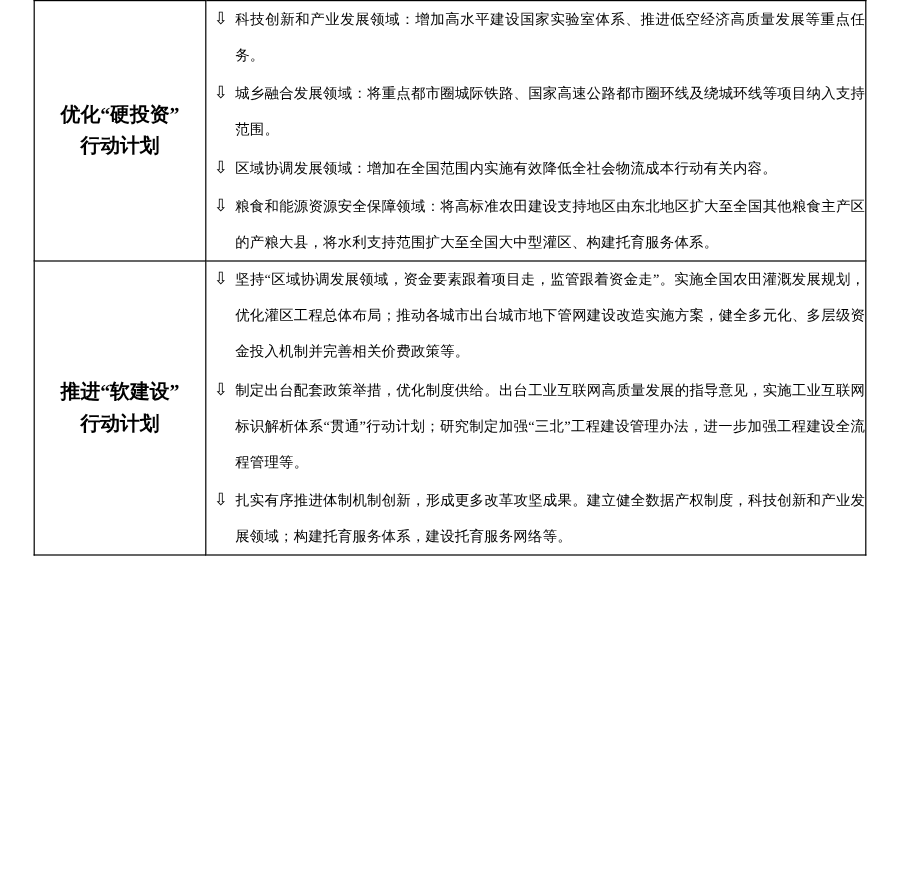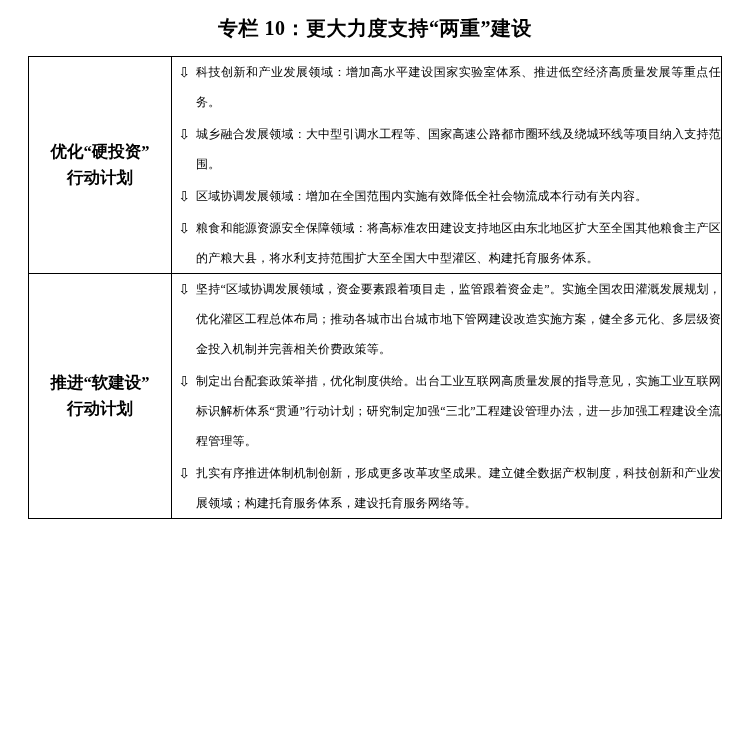--- a/index.html
+++ b/index.html
@@ -79,37 +79,36 @@
   }
   .label-line {
     display: block;
   }
 </style>
 </head>
 <body>
 
 <div class="page">
 
-  <div class="doc-title">专栏 10：更大力度支持“两重”建设</div>
 
   <table class="box-table">
     <tbody>
       <tr>
         <td class="label-cell">
           <span class="label-line">优化“硬投资”</span>
           <span class="label-line">行动计划</span>
         </td>
         <td class="content-cell">
           <div class="item">
             <span class="bullet">⇩</span>
             <span class="item-text">科技创新和产业发展领域：增加高水平建设国家实验室体系、推进低空经济高质量发展等重点任务。</span>
           </div>
           <div class="item">
             <span class="bullet">⇩</span>
-            <span class="item-text">城乡融合发展领域：大中型引调水工程等、国家高速公路都市圈环线及绕城环线等项目纳入支持范围。</span>
+            <span class="item-text">城乡融合发展领域：将重点都市圈城际铁路、国家高速公路都市圈环线及绕城环线等项目纳入支持范围。</span>
           </div>
           <div class="item">
             <span class="bullet">⇩</span>
             <span class="item-text">区域协调发展领域：增加在全国范围内实施有效降低全社会物流成本行动有关内容。</span>
           </div>
           <div class="item">
             <span class="bullet">⇩</span>
             <span class="item-text">粮食和能源资源安全保障领域：将高标准农田建设支持地区由东北地区扩大至全国其他粮食主产区的产粮大县，将水利支持范围扩大至全国大中型灌区、构建托育服务体系。</span>
           </div>
         </td>

